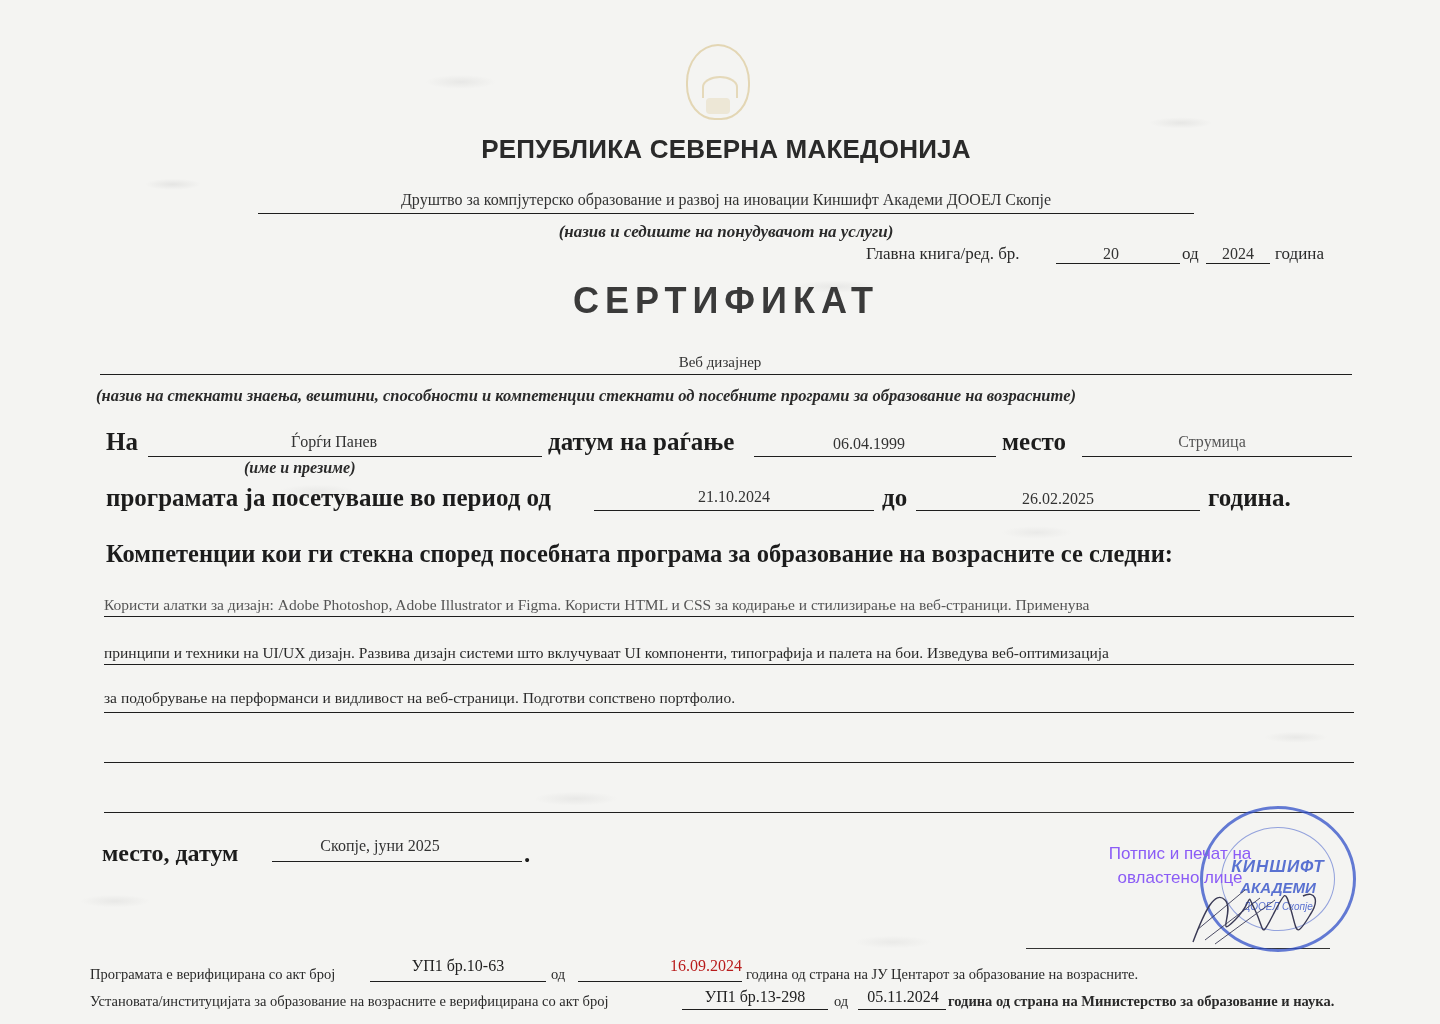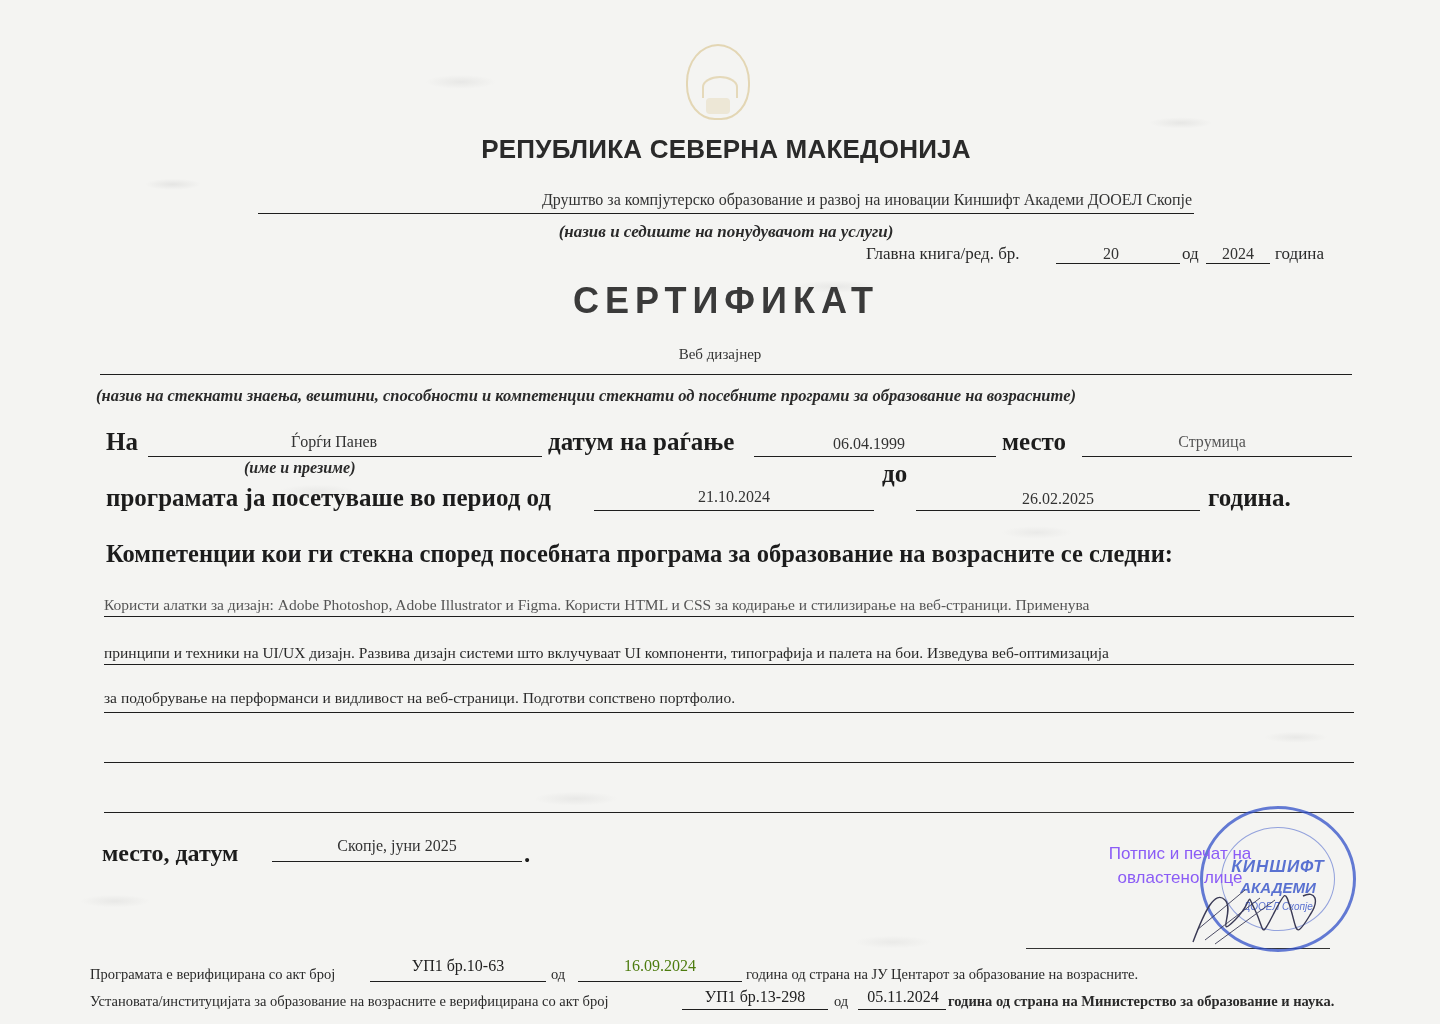--- a/index.html
+++ b/index.html
@@ -35,21 +35,21 @@
     .emblem::before {
       content: ""; position: absolute; left: 14px; top: 30px; width: 32px; height: 20px;
       border-radius: 50% 50% 0 0; border: 2px solid rgba(214,190,130,0.5); border-bottom: none;
     }
     .emblem::after {
       content: ""; position: absolute; left: 18px; top: 52px; width: 24px; height: 16px;
       background: rgba(214,190,130,0.25); border-radius: 4px;
     }
 
     .title-rep { left: 0; width: 1452px; top: 134px; text-align: center; font-size: 26px; font-weight: bold; letter-spacing: 0.2px; color: #2a2a2a; }
-    .org-name { left: 260px; width: 932px; top: 191px; text-align: right; font-size: 16px; color: #333; }
+    .org-name { left: 260px; width: 932px; top: 191px; text-align: center; font-size: 16px; color: #333; }
     .org-hint { left: 260px; width: 932px; top: 222px; text-align: center; font-size: 17px; font-style: italic; font-weight: bold; color: #2a2a2a; }
 
     .ledger-label { left: 866px; top: 244px; font-size: 17px; color: #2a2a2a; }
     .ledger-od { left: 1182px; top: 244px; font-size: 17px; color: #2a2a2a; }
     .ledger-year-word { left: 1275px; top: 244px; font-size: 17px; color: #2a2a2a; }
 
     .cert-title { left: 0; width: 1452px; top: 280px; text-align: center; font-size: 36px; font-weight: bold; letter-spacing: 6px; color: #3a3a3a; }
     .hint-italic { font-style: italic; font-weight: bold; color: #2a2a2a; }
 
     .big { font-size: 25px; font-weight: bold; color: #1c1c1c; }
@@ -85,57 +85,57 @@
 <div class="abs ledger-label">Главна книга/ред. бр.</div>
 <div class="line" style="left:1056px; top:263px; width:124px;"></div>
 <div class="fill" style="left:1056px; top:245px; width:110px; font-size:16px;">20</div>
 <div class="abs ledger-od">од</div>
 <div class="line" style="left:1206px; top:263px; width:64px;"></div>
 <div class="fill" style="left:1206px; top:245px; width:64px; font-size:16px;">2024</div>
 <div class="abs ledger-year-word">година</div>
 
 <div class="abs cert-title sans">СЕРТИФИКАТ</div>
 
-<div class="fill" style="left:100px; top:346px; width:1240px; font-size:15px;">Веб дизајнер</div>
+<div class="fill" style="left:100px; top:354px; width:1240px; font-size:15px;">Веб дизајнер</div>
 <div class="line" style="left:100px; top:374px; width:1252px;"></div>
 <div class="abs hint-italic serif" style="left:96px; top:386px; font-size:16.5px; white-space:nowrap;">(назив на стекнати знаења, вештини, способности и компетенции стекнати од посебните програми за образование на возрасните)</div>
 
 <div class="abs big serif" style="left:106px; top:428px;">На</div>
 <div class="line" style="left:148px; top:456px; width:394px;"></div>
 <div class="fill" style="left:148px; top:433px; width:372px; font-size:16px;">Ѓорѓи Панев</div>
 <div class="abs hint-italic serif" style="left:244px; top:459px; font-size:16px;">(име и презиме)</div>
 <div class="abs big serif" style="left:548px; top:428px;">датум на раѓање</div>
 <div class="line" style="left:754px; top:456px; width:242px;"></div>
 <div class="fill" style="left:754px; top:435px; width:230px; font-size:16px;">06.04.1999</div>
 <div class="abs big serif" style="left:1002px; top:428px;">место</div>
 <div class="line" style="left:1082px; top:456px; width:270px;"></div>
 <div class="fill" style="left:1082px; top:433px; width:260px; font-size:16px; color:#555;">Струмица</div>
 
 <div class="abs big serif" style="left:106px; top:484px;">програмата ја посетуваше во период од</div>
 <div class="line" style="left:594px; top:510px; width:280px;"></div>
 <div class="fill" style="left:594px; top:488px; width:280px; font-size:16px;">21.10.2024</div>
-<div class="abs big serif" style="left:882px; top:460px;">до</div>
+<div class="abs big serif" style="left:882px; top:484px;">до</div>
 <div class="line" style="left:916px; top:510px; width:284px;"></div>
 <div class="fill" style="left:916px; top:490px; width:284px; font-size:16px;">26.02.2025</div>
 <div class="abs big serif" style="left:1208px; top:484px;">година.</div>
 
 <div class="abs big serif" style="left:106px; top:540px; font-size:24.5px; white-space:nowrap;">Компетенции кои ги стекна според посебната програма за образование на возрасните се следни:</div>
 
 <div class="abs body-text serif" style="left:104px; top:596px; color:#555;">Користи алатки за дизајн: Adobe Photoshop, Adobe Illustrator и Figma. Користи HTML и CSS за кодирање и стилизирање на веб-страници. Применува</div>
 <div class="line" style="left:104px; top:616px; width:1250px;"></div>
 <div class="abs body-text serif" style="left:104px; top:644px;">принципи и техники на UI/UX дизајн. Развива дизајн системи што вклучуваат UI компоненти, типографија и палета на бои. Изведува веб-оптимизација</div>
 <div class="line" style="left:104px; top:664px; width:1250px;"></div>
 <div class="abs body-text serif" style="left:104px; top:689px;">за подобрување на перформанси и видливост на веб-страници. Подготви сопствено портфолио.</div>
 <div class="line" style="left:104px; top:712px; width:1250px;"></div>
 <div class="line" style="left:104px; top:762px; width:1250px;"></div>
 <div class="line" style="left:104px; top:812px; width:1250px;"></div>
 
 <div class="abs big serif" style="left:102px; top:840px; font-size:24px;">место, датум</div>
 <div class="line" style="left:272px; top:861px; width:250px;"></div>
-<div class="fill" style="left:272px; top:837px; width:250px; font-size:16px;">Скопје, јуни 2025</div>
+<div class="fill" style="left:255px; top:837px; width:250px; font-size:16px;">Скопје, јуни 2025</div>
 <div class="abs big serif" style="left:524px; top:840px;">.</div>
 
 <div class="line" style="left:1030px; top:812px; width:300px; border-color:#333;"></div>
 <div class="abs sign-label sans">
   <div>Потпис и печат на</div>
   <div>овластено лице</div>
 </div>
 <div class="abs stamp">
   <div class="stamp-inner"></div>
   <div class="stamp-name">КИНШИФТ</div>
@@ -146,21 +146,21 @@
   <path d="M8 72 C 20 40, 30 20, 40 30 S 30 70, 50 50 S 60 20, 70 40 S 75 70, 88 45 S 100 20, 106 40 S 110 70, 125 45 C 135 30, 130 20, 118 26" fill="none" stroke="#3a3a55" stroke-width="1.4"></path>
   <path d="M12 60 L 60 20 M 20 70 L 75 28 M 30 74 L 90 30" fill="none" stroke="#3a3a55" stroke-width="0.9"></path>
 </svg>
 <div class="line" style="left:1026px; top:948px; width:304px; border-color:#333;"></div>
 
 <div class="abs foot serif" style="left:90px; top:966px;">Програмата е верифицирана со акт број</div>
 <div class="line" style="left:370px; top:981px; width:176px;"></div>
 <div class="fill" style="left:370px; top:957px; width:176px; font-size:16px; color:#222;">УП1 бр.10-63</div>
 <div class="abs foot serif" style="left:551px; top:966px;">од</div>
 <div class="line" style="left:578px; top:981px; width:164px;"></div>
-<div class="fill" style="left:578px; top:957px; width:164px; font-size:16px; color:#4d7c0f;">16.09.2024</div>
+<div class="fill" style="left:578px; top:957px; width:164px; font-size:16px; color:#b91c1c;text-align:right;">16.09.2024</div>
 <div class="abs foot serif" style="left:746px; top:966px;text-align:center;">година од страна на ЈУ Центарот за образование на возрасните.</div>
 
 <div class="abs foot serif" style="left:90px; top:993px;">Установата/институцијата за образование на возрасните е верифицирана со акт број</div>
 <div class="line" style="left:682px; top:1009px; width:146px;"></div>
 <div class="fill" style="left:682px; top:988px; width:146px; font-size:16px; color:#222;">УП1 бр.13-298</div>
 <div class="abs foot serif" style="left:834px; top:993px;">од</div>
 <div class="line" style="left:858px; top:1009px; width:88px;"></div>
 <div class="fill" style="left:858px; top:988px; width:90px; font-size:16px; color:#222;">05.11.2024</div>
 <div class="abs foot serif" style="left:948px; top:993px;font-weight:bold;">година од страна на Министерство за образование и наука.</div>
 

